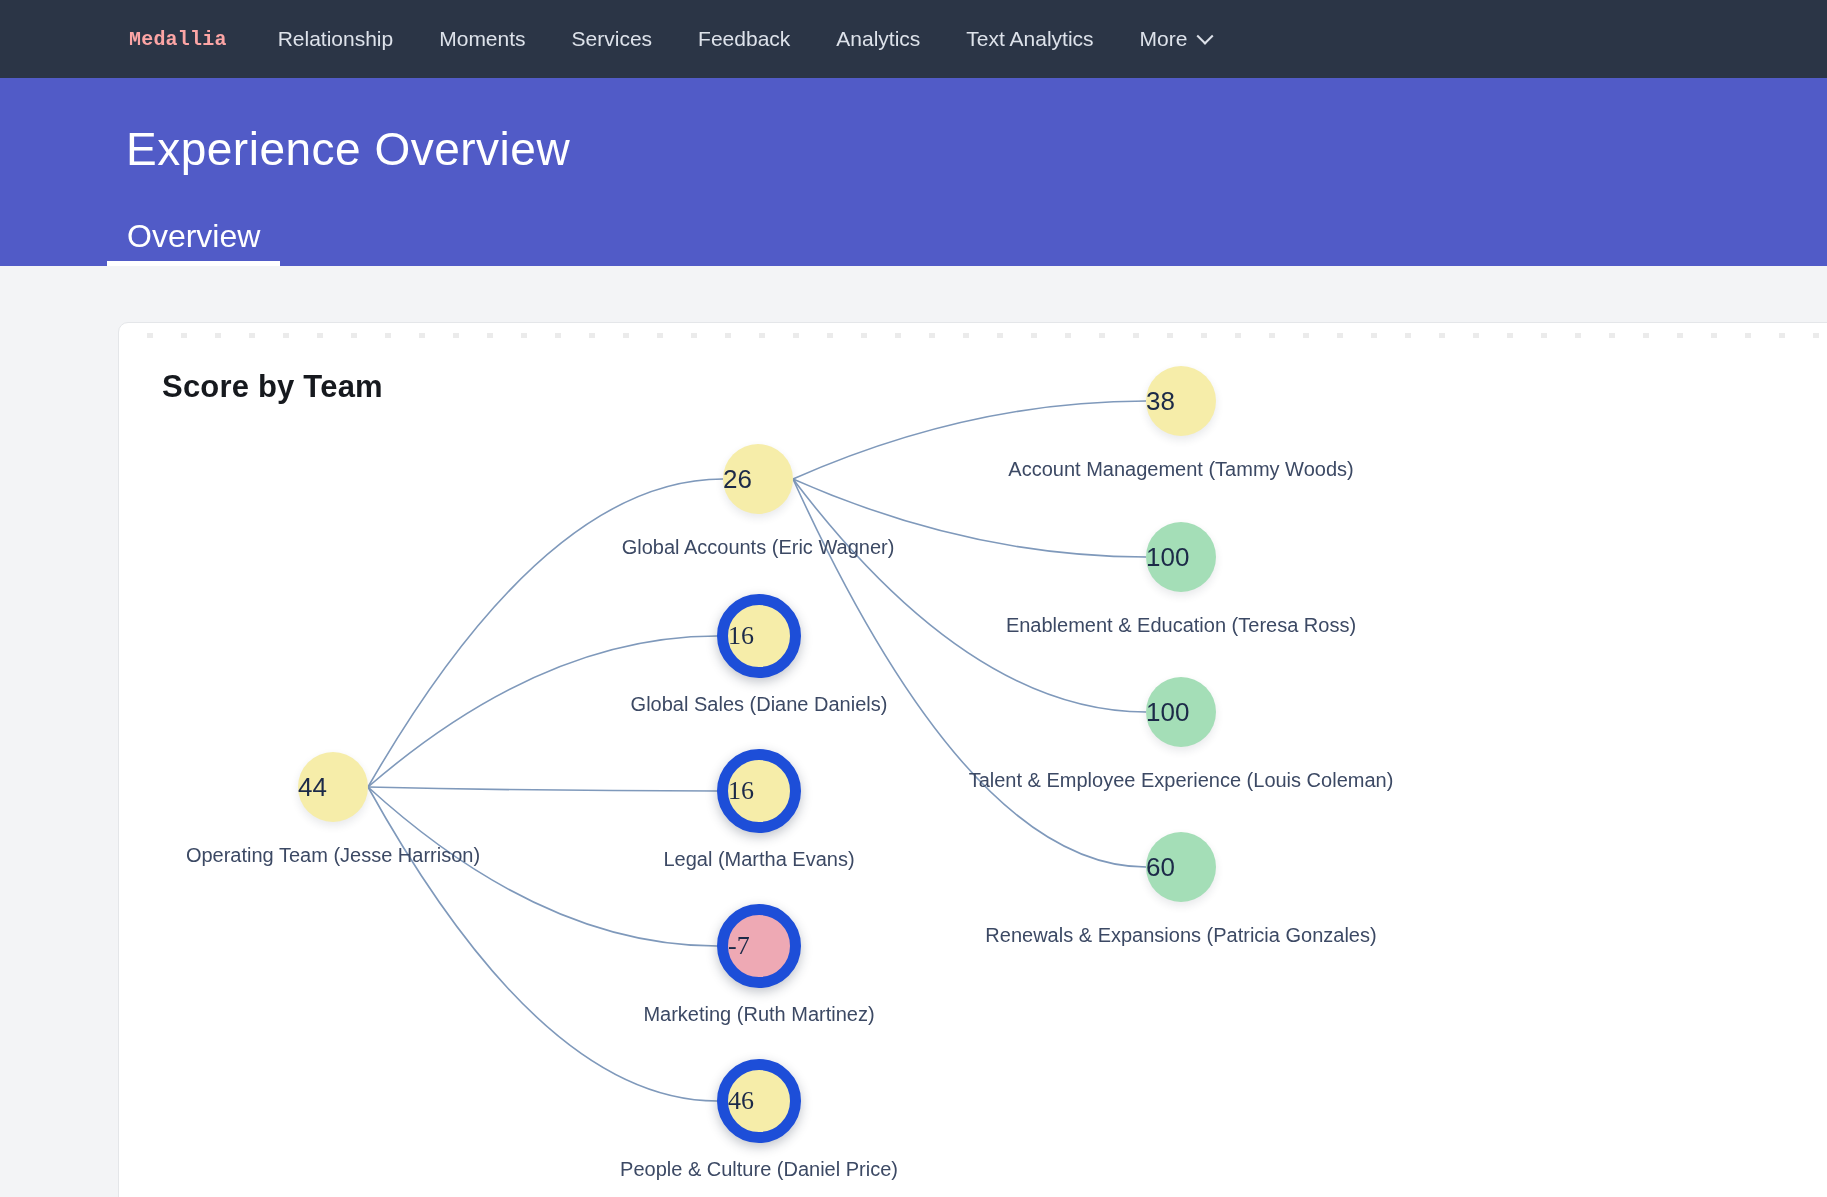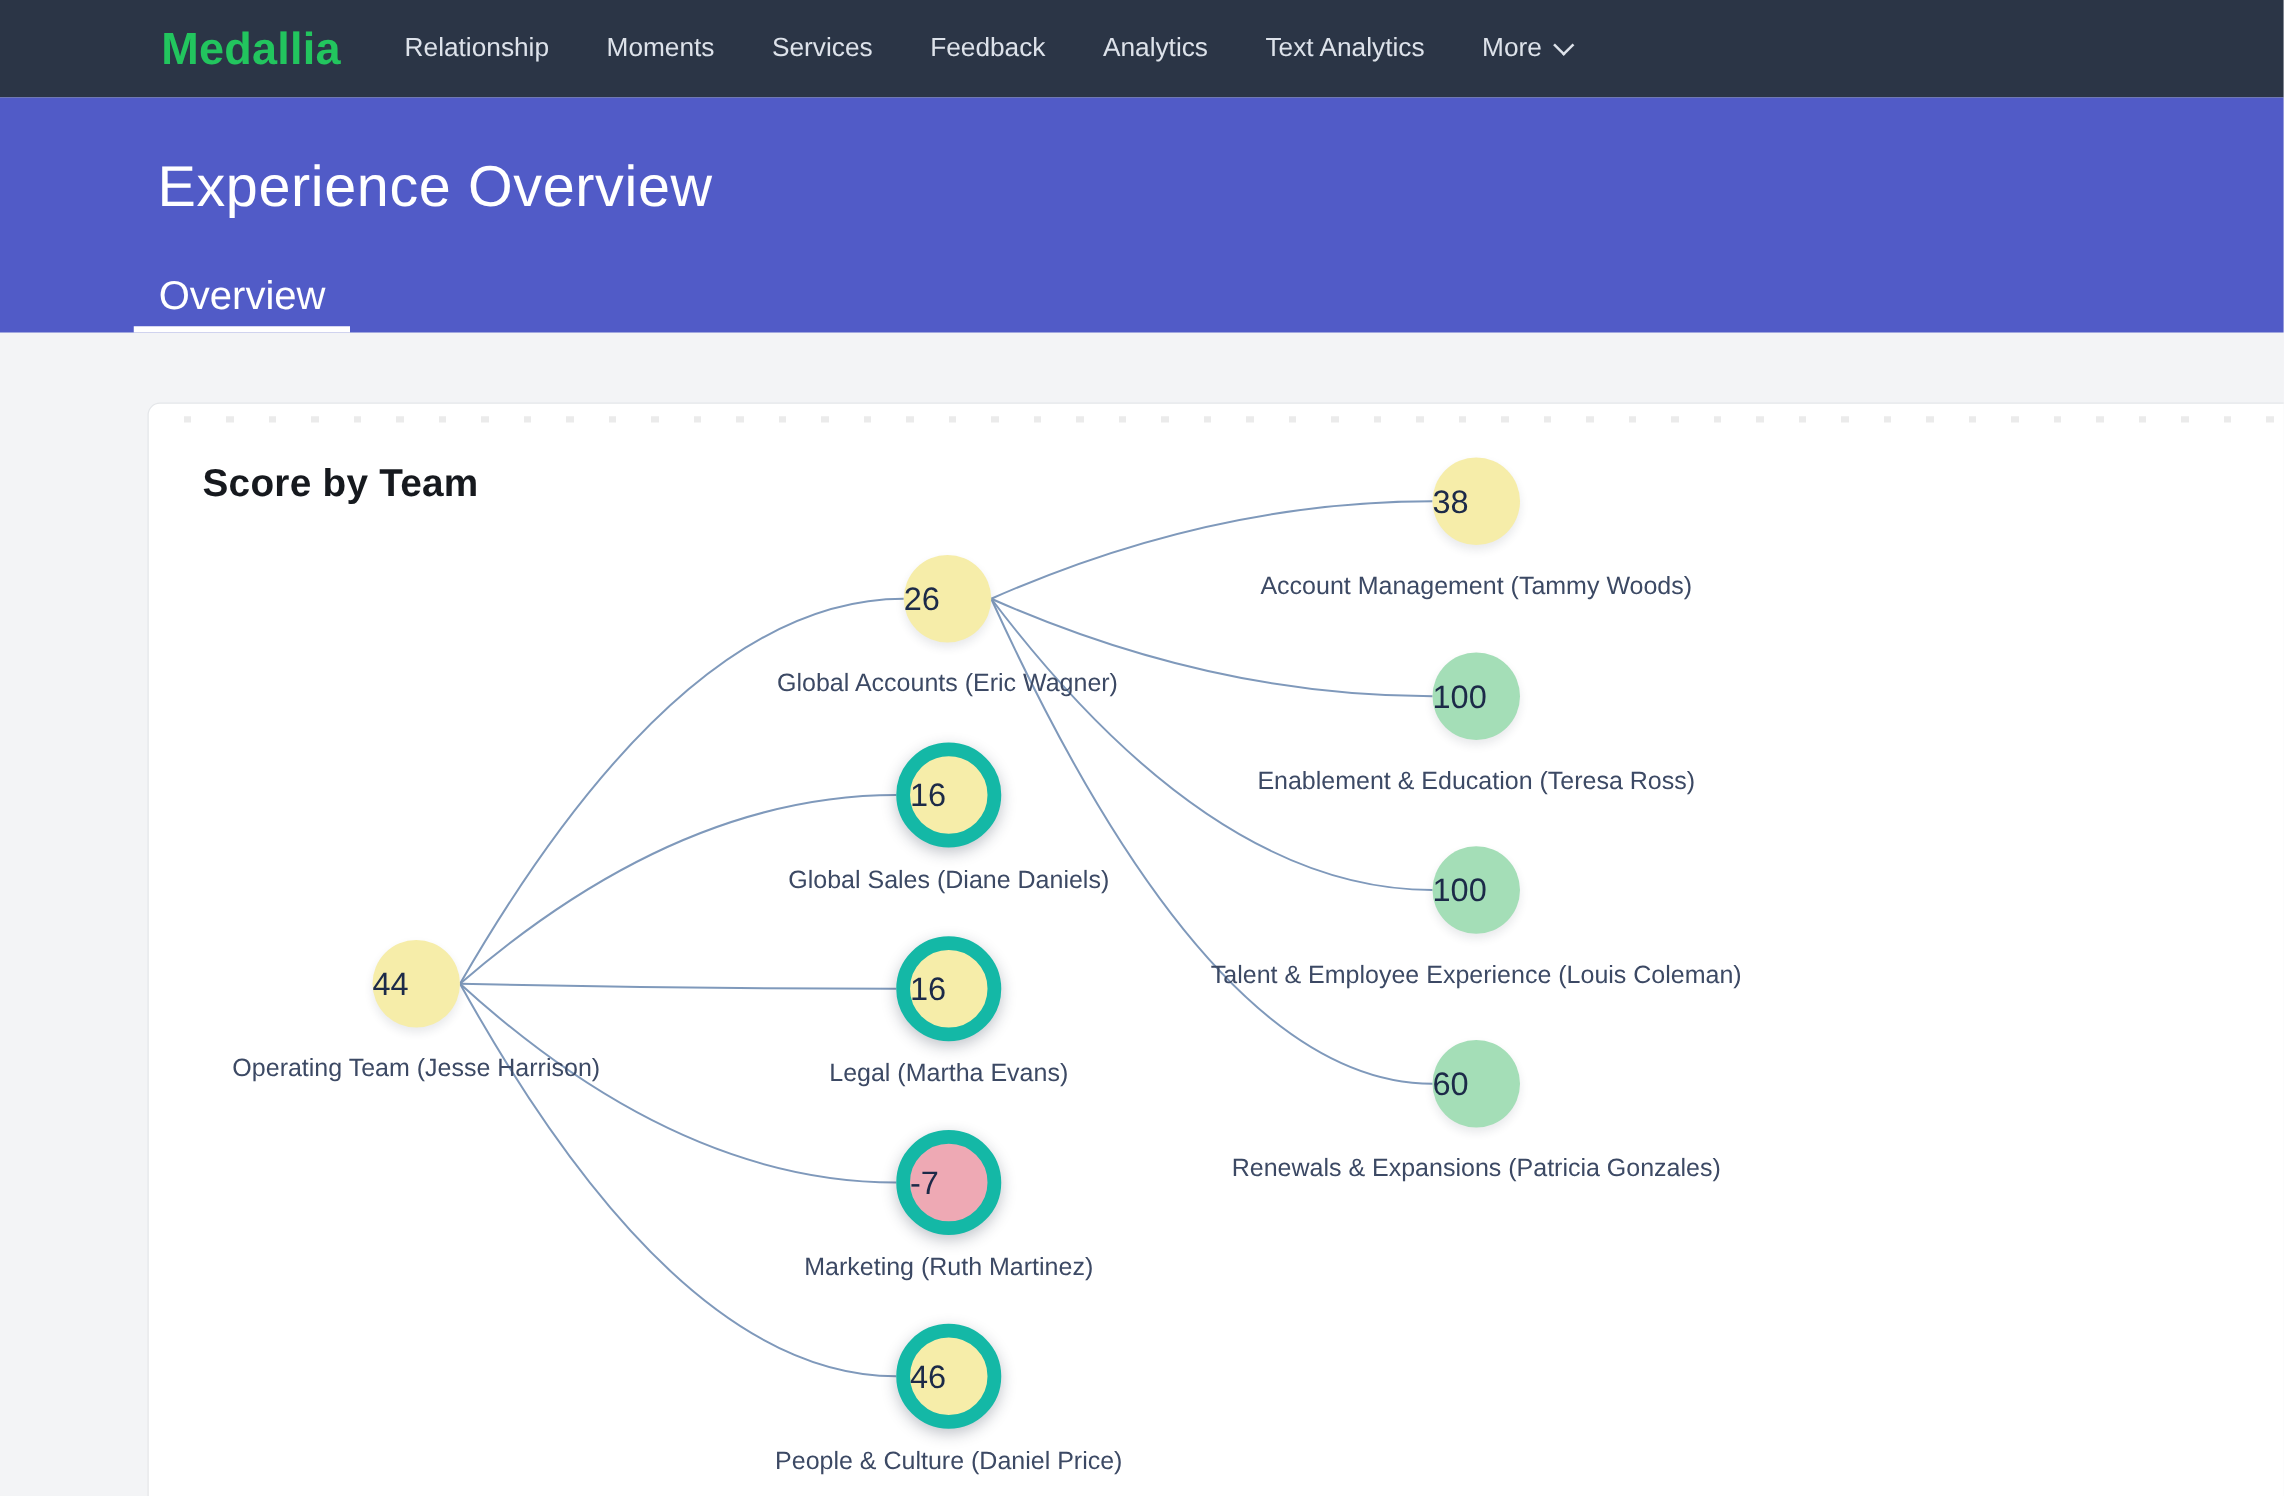--- a/index.html
+++ b/index.html
@@ -3,21 +3,21 @@
 <meta charset="utf-8">
 <style>
   * { margin:0; padding:0; box-sizing:content-box; }
   html,body { width:1827px; height:1197px; overflow:hidden;
     font-family:"Liberation Sans", sans-serif; background:#f3f4f6; }
 
   
   .navbar { position:relative; height:78px; background:#2b3546;
     display:flex; align-items:stretch; }
   .brand { display:flex; align-items:center; margin-left:129px;
-    color:#22c55e; font-size:36px; font-weight:700; letter-spacing:.2px; }
+    color:#fca5a5; font-size:20px; font-weight:700; letter-spacing:.2px;font-family:Liberation Mono, monospace; }
   .nav-items { display:flex; align-items:stretch; margin-left:28px; }
   .nav-item { position:relative; display:flex; align-items:center;
     padding:0 23px; color:#dde2ea; font-size:21px; cursor:pointer; }
   .nav-item.active { color:#ffffff; font-weight:700; }
   .nav-item.active::after { content:""; position:absolute; left:0; right:0;
     bottom:0; height:6px; background:#ffffff; }
   .chevron { width:10px; height:10px; border-right:2px solid #dde2ea;
     border-bottom:2px solid #dde2ea; transform:rotate(45deg) translate(-2px,-2px);
     margin-left:12px; display:inline-block; }
 
@@ -39,22 +39,22 @@
     background-image:repeating-linear-gradient(90deg,#ebebeb 0 6px,transparent 6px 34px); }
   .card-title { position:absolute; left:43px; top:46px; font-size:31px;
     font-weight:700; color:#16191e; letter-spacing:.2px; }
 
   
   .tree-svg { position:absolute; left:0; top:0; pointer-events:none; }
   .tree-node { position:absolute; border-radius:50%; display:flex;
     align-items:center; cursor:pointer;
     font-size:26px; color:#1c2a48;
     box-shadow:0 4px 8px rgba(30,40,60,.10); }
-  .tree-node.ring { border:11px solid #14b8a6;
-    box-shadow:0 4px 12px rgba(30,40,60,.28); }
+  .tree-node.ring { border:11px solid #1d4ed8;
+    box-shadow:0 4px 12px rgba(30,40,60,.28);font-family:Liberation Serif, serif; }
   .tree-label { position:absolute; transform:translateX(-50%);
     white-space:nowrap; font-size:20px; color:#3c4964; line-height:24px; }
 </style>
 </head>
 <body>
 
 <div class="navbar">
   <div class="brand">Medallia</div>
   <div class="nav-items">
       <div class="nav-item">

